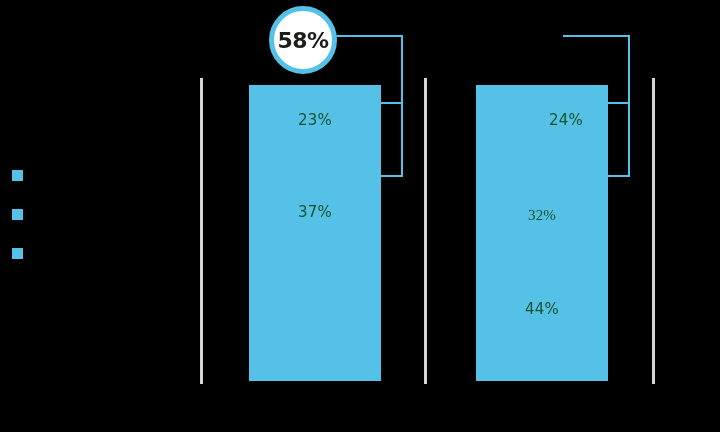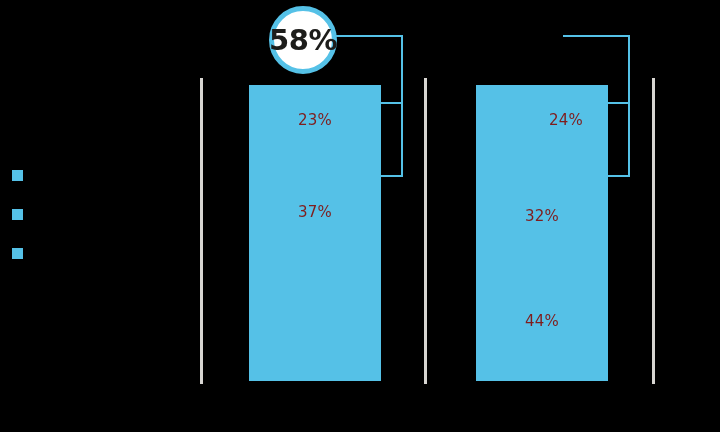--- a/index.html
+++ b/index.html
@@ -61,39 +61,39 @@
     position: relative;
     width: 100%;
     box-sizing: border-box;
   }
   .seg-label {
     position: absolute;
     left: 0;
     right: 0;
     text-align: center;
     font-size: 15px;
-    color: #7f1d1d;
+    color: #14532d;
     letter-spacing: .2px;
   }
 
   
   .badge {
     position: absolute;
     width: 68px;
     height: 68px;
     border-radius: 50%;
     background: #ffffff;
     border: 5px solid #55c1e7;
     box-sizing: border-box;
     display: flex;
     align-items: center;
     justify-content: center;
   }
   .badge-text {
-    font-size: 29px;
+    font-size: 22px;
     font-weight: bold;
     color: #1d1d1b;
     letter-spacing: -0.5px;
   }
 
   
   .bracket {
     position: absolute;
     pointer-events: none;
   }
@@ -151,25 +151,25 @@
   </svg>
 
   <div class="badge" style="left:269px; top:6px;">
     <span class="badge-text">58%</span>
   </div>
 
   <div class="bar" style="left:476px; top:85px; height:296px;">
     <div class="seg" style="height:96px;">
       <span class="seg-label" style="top:26px;padding-left:48px;">24%</span>
     </div>
-    <div class="seg" style="height:92px;">
+    <div class="seg" style="height:92px;font-family:Liberation Serif, serif;">
       <span class="seg-label" style="top:26px;">32%</span>
     </div>
     <div class="seg" style="height:108px;">
-      <span class="seg-label" style="top:39px;">44%</span>
+      <span class="seg-label" style="top:27px;">44%</span>
     </div>
   </div>
 
   <svg class="bracket" style="left:557px; top:28px;" width="90" height="160" viewBox="0 0 90 160">
     <path d="M 6 8 L 72 8 L 72 148 L 48 148 M 72 75 L 48 75" fill="none" stroke="#55c1e7" stroke-width="2"></path>
   </svg>
 
 
   <div class="cat-label" style="left:230px; top:392px; width:170px;"></div>
   <div class="cat-label" style="left:457px; top:392px; width:170px;"></div>

